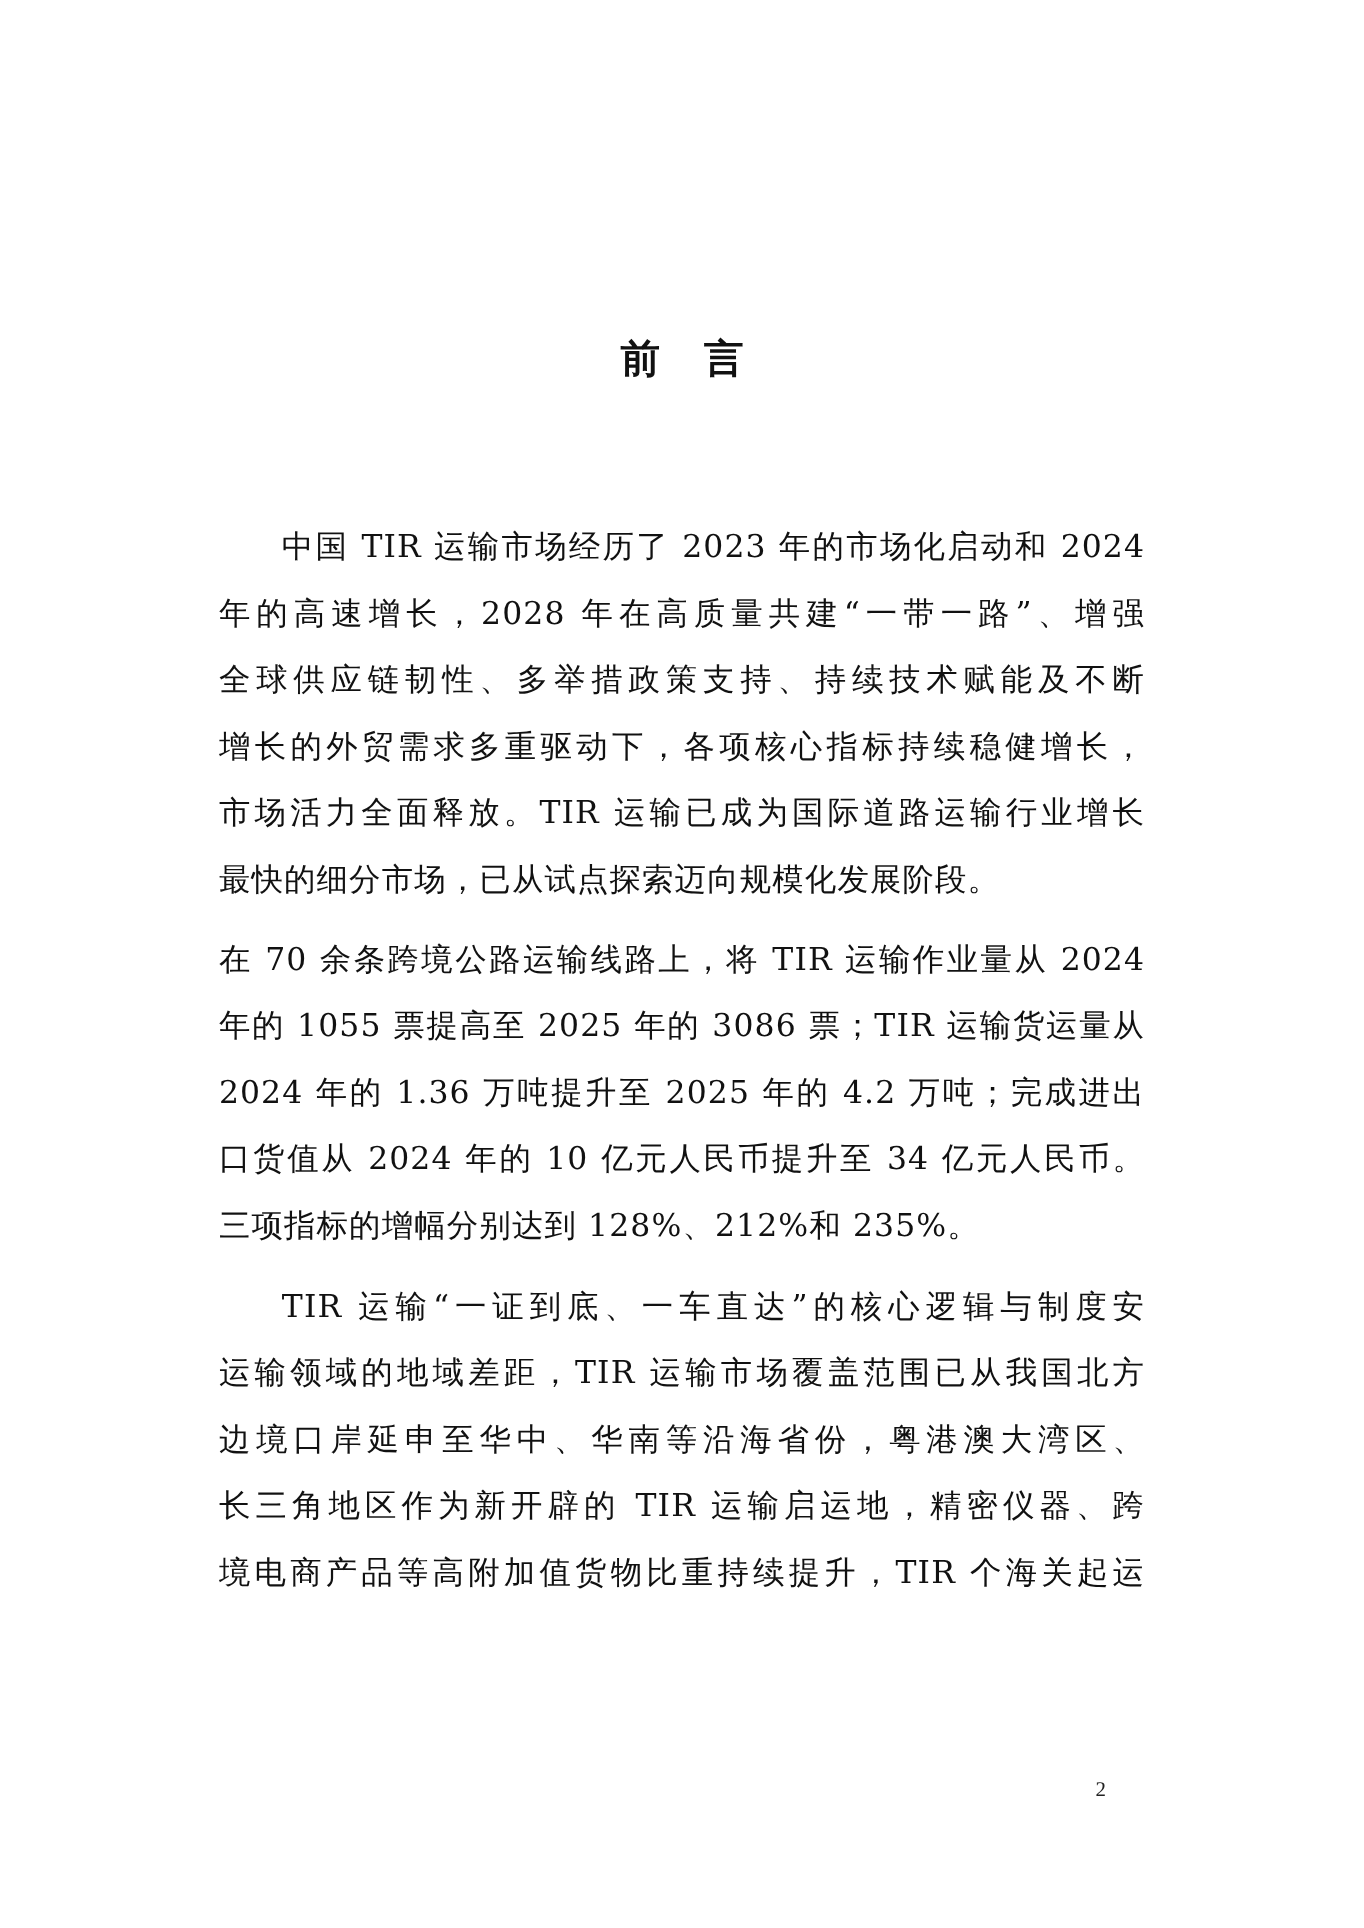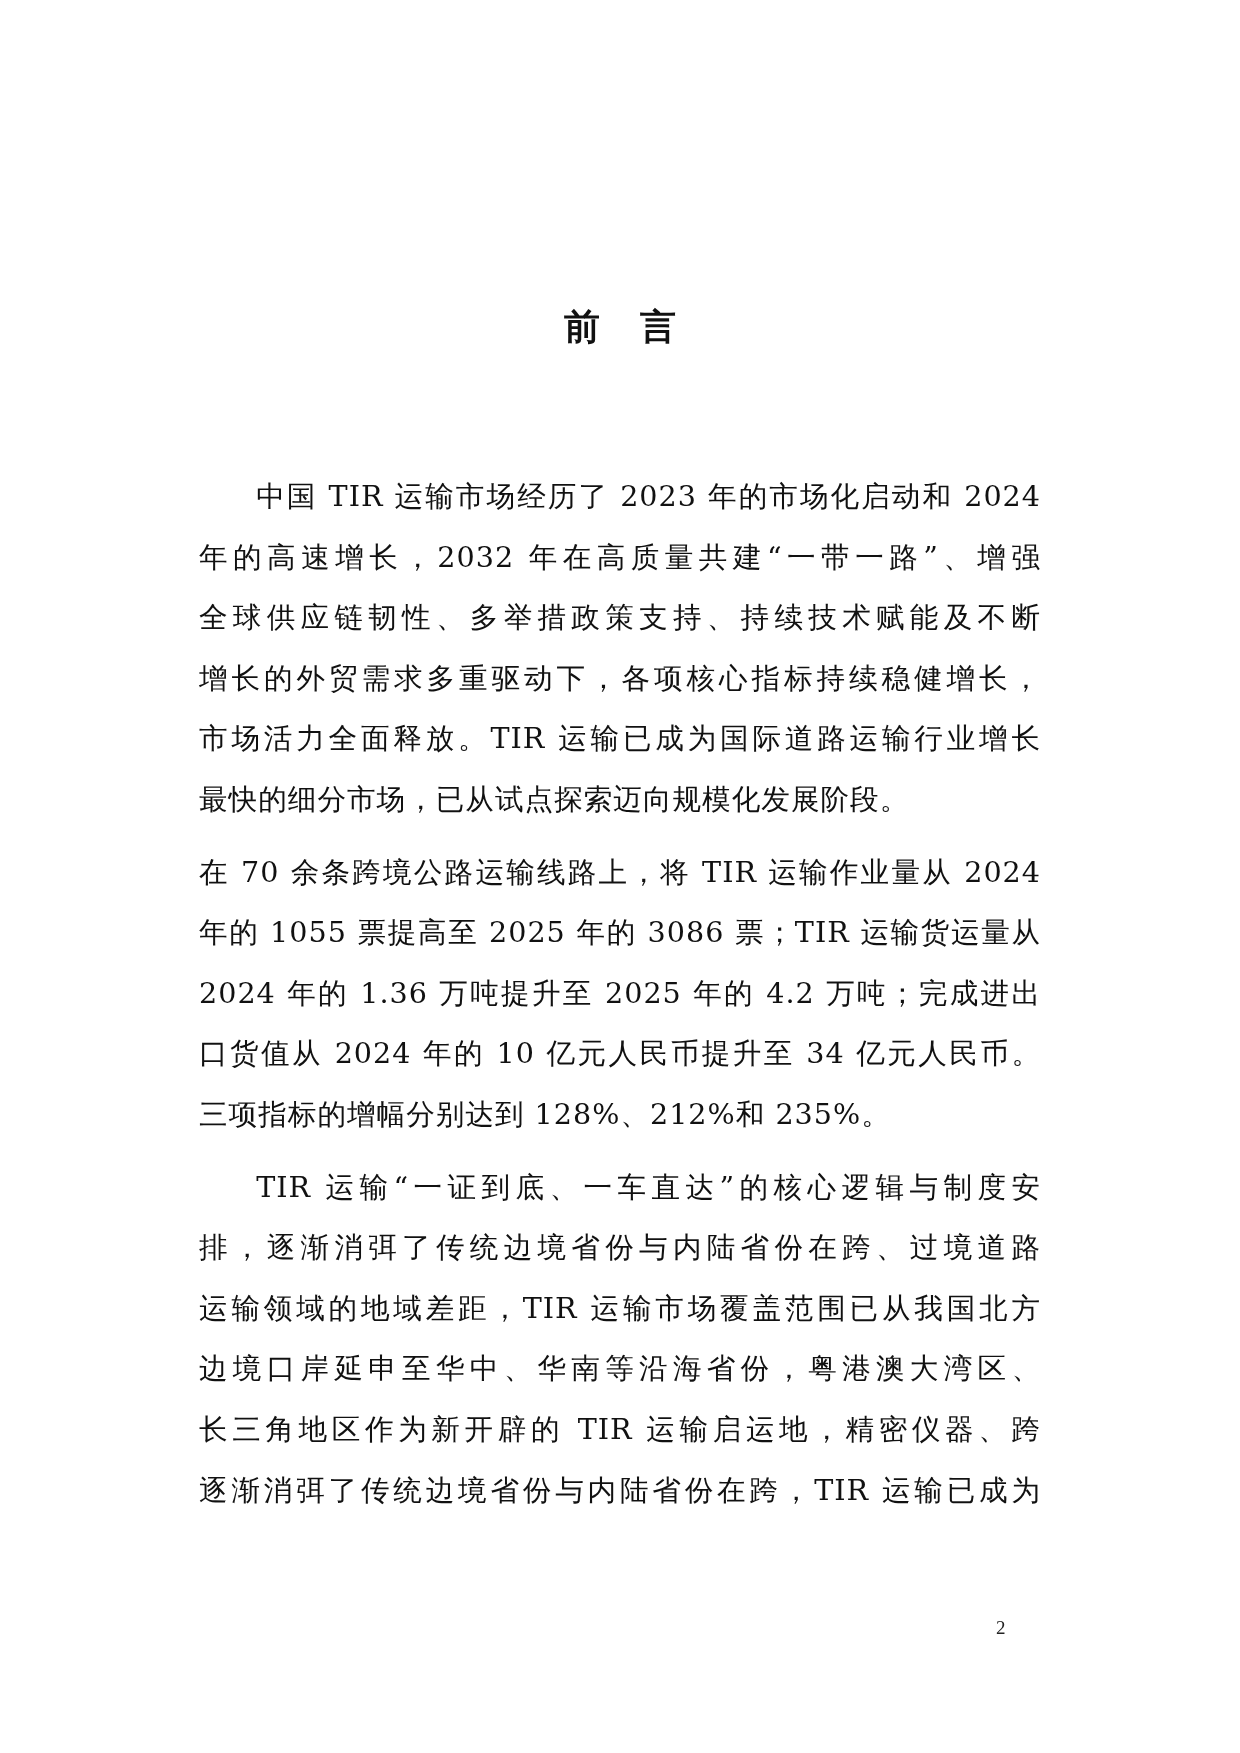--- a/index.html
+++ b/index.html
@@ -34,37 +34,36 @@
   </style>
 </head>
 <body>
 
 <div class="page">
   <div class="title">前言</div>
 
   <div class="body">
     <div class="para">
       <span class="ln first">中国 TIR 运输市场经历了 2023 年的市场化启动和 2024</span>
-      <span class="ln">年的高速增长，2032 年在高质量共建“一带一路”、增强</span>
+      <span class="ln">年的高速增长，2028 年在高质量共建“一带一路”、增强</span>
       <span class="ln">全球供应链韧性、多举措政策支持、持续技术赋能及不断</span>
       <span class="ln">增长的外贸需求多重驱动下，各项核心指标持续稳健增长，</span>
       <span class="ln">市场活力全面释放。TIR 运输已成为国际道路运输行业增长</span>
       <span class="ln last">最快的细分市场，已从试点探索迈向规模化发展阶段。</span>
     </div>
     <div class="para">
       <span class="ln">在 70 余条跨境公路运输线路上，将 TIR 运输作业量从 2024</span>
       <span class="ln">年的 1055 票提高至 2025 年的 3086 票；TIR 运输货运量从</span>
       <span class="ln">2024 年的 1.36 万吨提升至 2025 年的 4.2 万吨；完成进出</span>
       <span class="ln">口货值从 2024 年的 10 亿元人民币提升至 34 亿元人民币。</span>
       <span class="ln last">三项指标的增幅分别达到 128%、212%和 235%。</span>
     </div>
     <div class="para">
       <span class="ln first">TIR 运输“一证到底、一车直达”的核心逻辑与制度安</span>
-      <span class="ln">排，逐渐消弭了传统边境省份与内陆省份在跨、过境道路</span>
       <span class="ln">运输领域的地域差距，TIR 运输市场覆盖范围已从我国北方</span>
       <span class="ln">边境口岸延申至华中、华南等沿海省份，粤港澳大湾区、</span>
       <span class="ln">长三角地区作为新开辟的 TIR 运输启运地，精密仪器、跨</span>
-      <span class="ln">逐渐消弭了传统边境省份与内陆省份在跨，TIR 运输已成为</span>
+      <span class="ln">境电商产品等高附加值货物比重持续提升，TIR 个海关起运</span>
     </div>
   </div>
 
   <div class="page-number">2</div>
 </div>
 
 </body></html>

